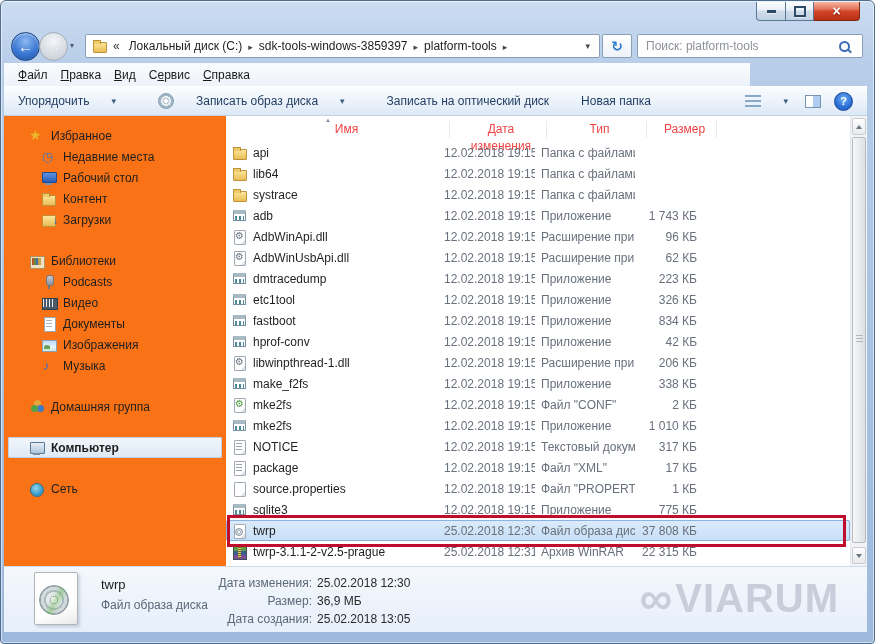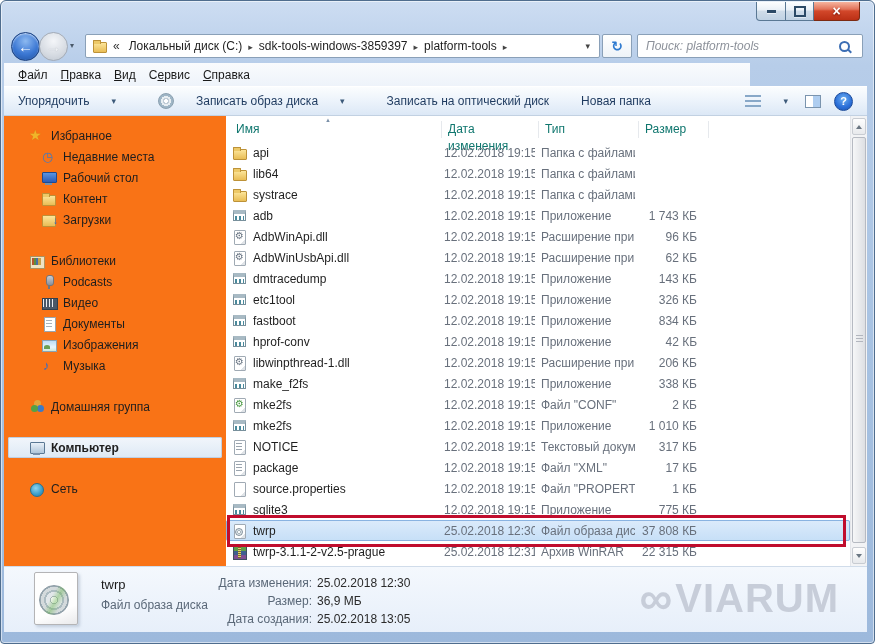--- a/index.html
+++ b/index.html
@@ -38,21 +38,21 @@
   .overflowchev{color:#333;font-size:12px;margin-right:4px;}
   .crumb{padding:0 5px;white-space:nowrap;}
   .csep{color:#444;font-size:9px;padding:0 1px;}
   .crumbspacer{flex:1;}
   .crumbdrop{color:#444;font-size:9px;margin-right:9px;}
   .refreshbtn{position:absolute;left:601px;top:33px;width:30px;height:24px;background:linear-gradient(#fff,#eef3f8);
               border:1px solid #8aa0b8;border-radius:2px;box-sizing:border-box;display:flex;align-items:center;justify-content:center;
               color:#2e7ad0;font-weight:bold;font-size:14px;}
   .searchbox{position:absolute;left:636px;top:33px;width:226px;height:24px;background:#fff;border:1px solid #8aa0b8;
              border-radius:2px;box-sizing:border-box;display:flex;align-items:center;}
-  .placeholder{font-style:italic;color:#8c919a;padding-left:8px;flex:1;white-space:nowrap;overflow:hidden;}
+  .placeholder{color:#8c919a;padding-left:8px;flex:1;white-space:nowrap;overflow:hidden;}
   .mag{width:7px;height:7px;border:2px solid #3c6eb4;border-radius:50%;position:relative;margin-right:12px;flex:none;}
   .mag::after{content:"";position:absolute;width:5px;height:2px;background:#3c6eb4;transform:rotate(45deg);right:-4px;bottom:-2px;}
 
   
   .menubar{position:absolute;left:3px;top:62px;width:746px;height:23px;background:linear-gradient(#f9fbfd,#eef3fa);
            display:flex;align-items:center;gap:13px;padding-left:14px;box-sizing:border-box;color:#1a1a1a;}
   .mitem u{text-decoration:underline;}
 
   
   .toolbar{position:absolute;left:3px;top:85px;width:863px;height:30px;box-sizing:border-box;
@@ -78,22 +78,22 @@
   .sidebar{width:222px;background:#f97316;position:relative;padding-top:9px;box-sizing:border-box;overflow:hidden;}
   .ssection{margin-bottom:20px;}
   .sitem{height:21px;display:flex;align-items:center;gap:6px;margin:0 4px;border-radius:2px;color:#1e1e1e;}
   .sitem.lvl0{padding-left:21px;}
   .sitem.lvl1{padding-left:33px;}
   .sitem.selected{background:linear-gradient(#f2f6fb,#ddе9f5);background:linear-gradient(#f2f6fb,#dde9f5);
                   outline:1px solid #bed0e4;outline-offset:-1px;font-weight:bold;}
   .slabel{white-space:nowrap;}
 
   .content{width:624px;position:relative;}
-  .hrow{position:absolute;top:0;left:4px;right:0;height:26px;display:grid;grid-template-columns:212px 97px 100px 70px;
-        align-items:center;color:#0f766e;}
+  .hrow{position:absolute;top:0;left:12px;right:0;height:26px;display:grid;grid-template-columns:212px 97px 100px 70px;
+        align-items:center;color:#ef4444;text-align:center;}
   .hcell{padding-left:6px;border-right:1px solid #e6e9ed;line-height:17px;height:17px;}
   .sortmark{position:absolute;left:99px;top:1px;font-size:6px;color:#7a90a8;}
   .rows{position:absolute;top:26px;left:0;right:0;}
   .frow{height:21px;display:grid;grid-template-columns:212px 97px 100px 70px;align-items:center;}
   .frow .cname{display:flex;align-items:center;gap:5px;padding-left:6px;overflow:hidden;color:#1f1f1f;white-space:nowrap;}
   .frow .cdate,.frow .ctype{color:#68707c;padding-left:6px;white-space:nowrap;overflow:hidden;}
   .frow .csize{color:#68707c;text-align:right;padding-right:8px;white-space:nowrap;}
   .frow.sel{background:linear-gradient(#dcebfb,#c6dff7);outline:1px solid #89b3e1;outline-offset:-1px;border-radius:2px;}
   .redbox{position:absolute;left:1px;top:399px;width:619px;height:32px;border:3px solid #c00d2d;box-sizing:border-box;z-index:5;}
 
@@ -398,21 +398,21 @@
             <span class="ctype">Расширение при...</span>
             <span class="csize">62 КБ</span>
           </div>
           <div class="frow">
             <span class="cname">
               <span class="fic f-app"></span>
               <span>dmtracedump</span>
             </span>
             <span class="cdate">12.02.2018 19:15</span>
             <span class="ctype">Приложение</span>
-            <span class="csize">143 КБ</span>
+            <span class="csize">223 КБ</span>
           </div>
           <div class="frow">
             <span class="cname">
               <span class="fic f-app"></span>
               <span>etc1tool</span>
             </span>
             <span class="cdate">12.02.2018 19:15</span>
             <span class="ctype">Приложение</span>
             <span class="csize">326 КБ</span>
           </div>

